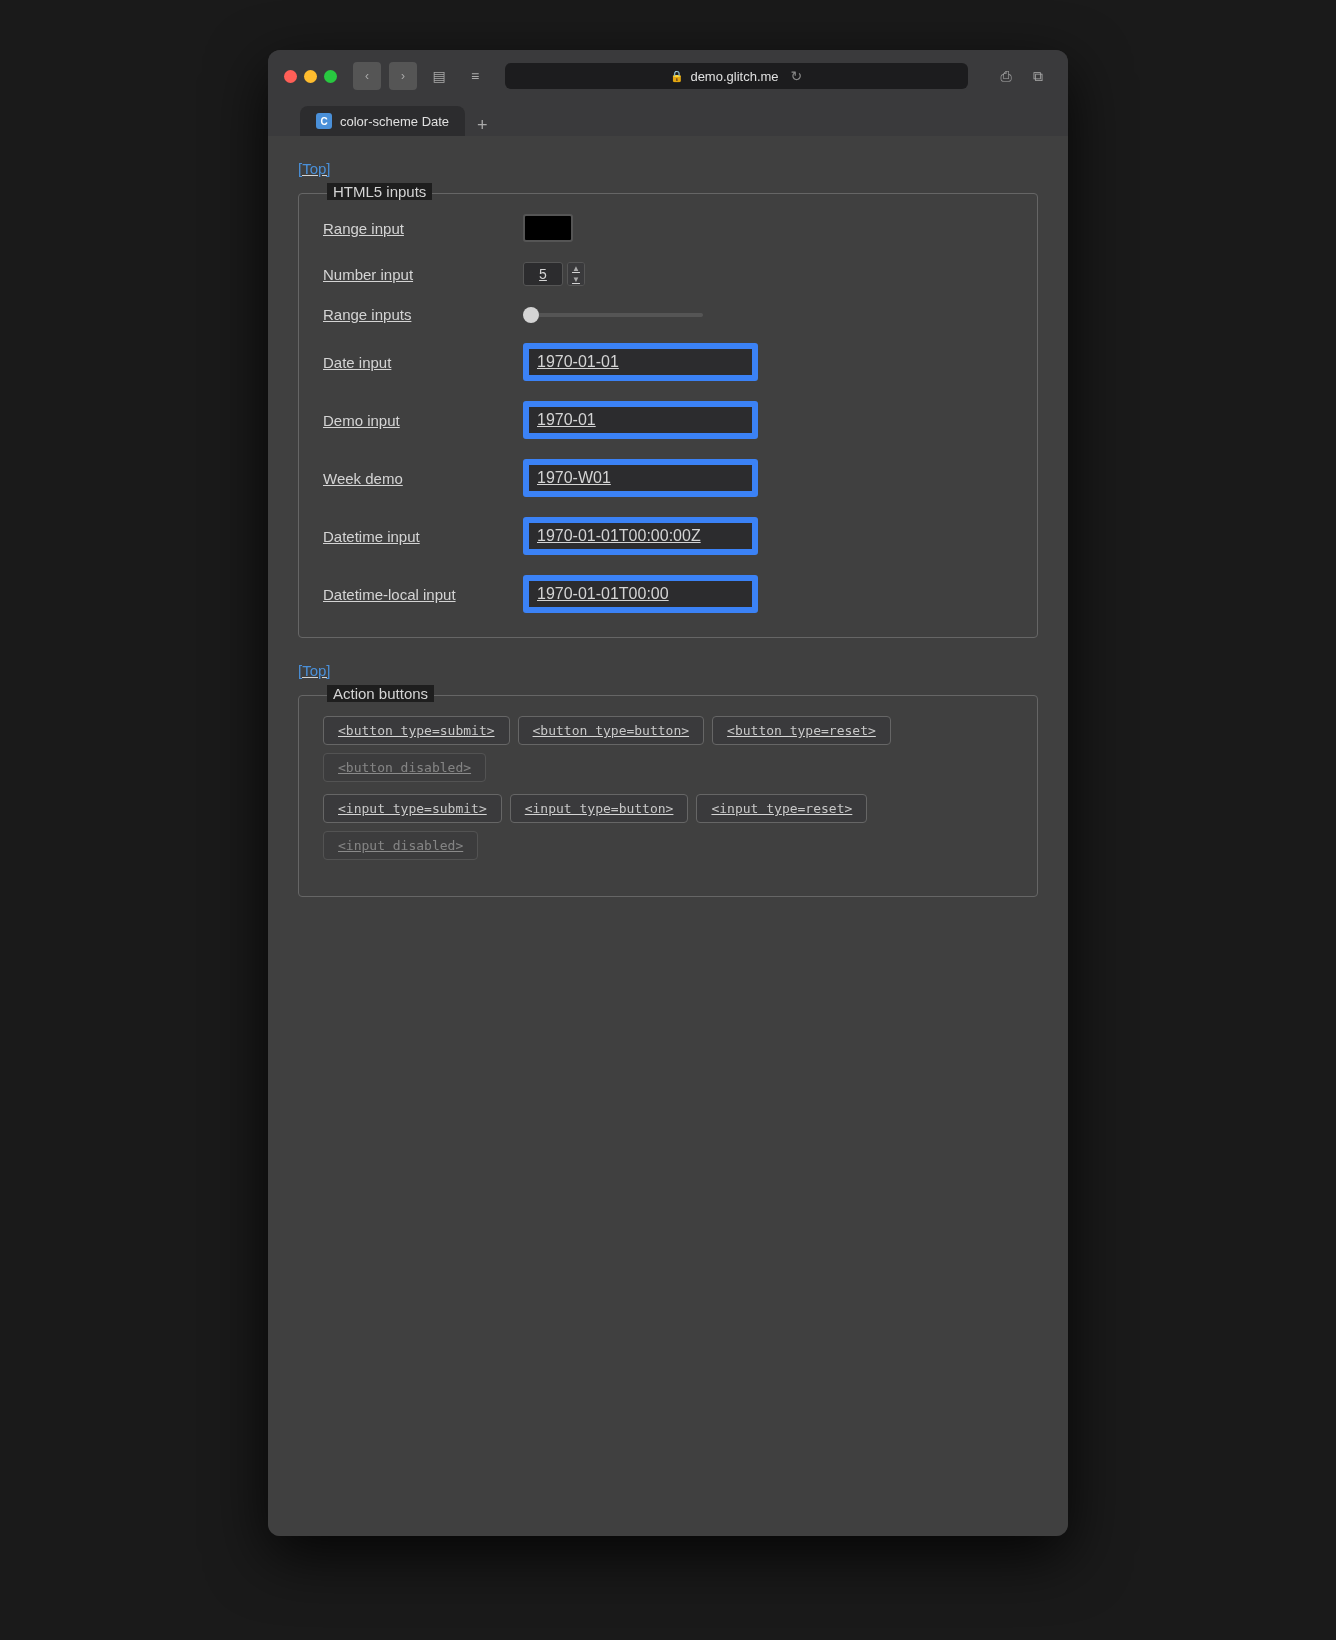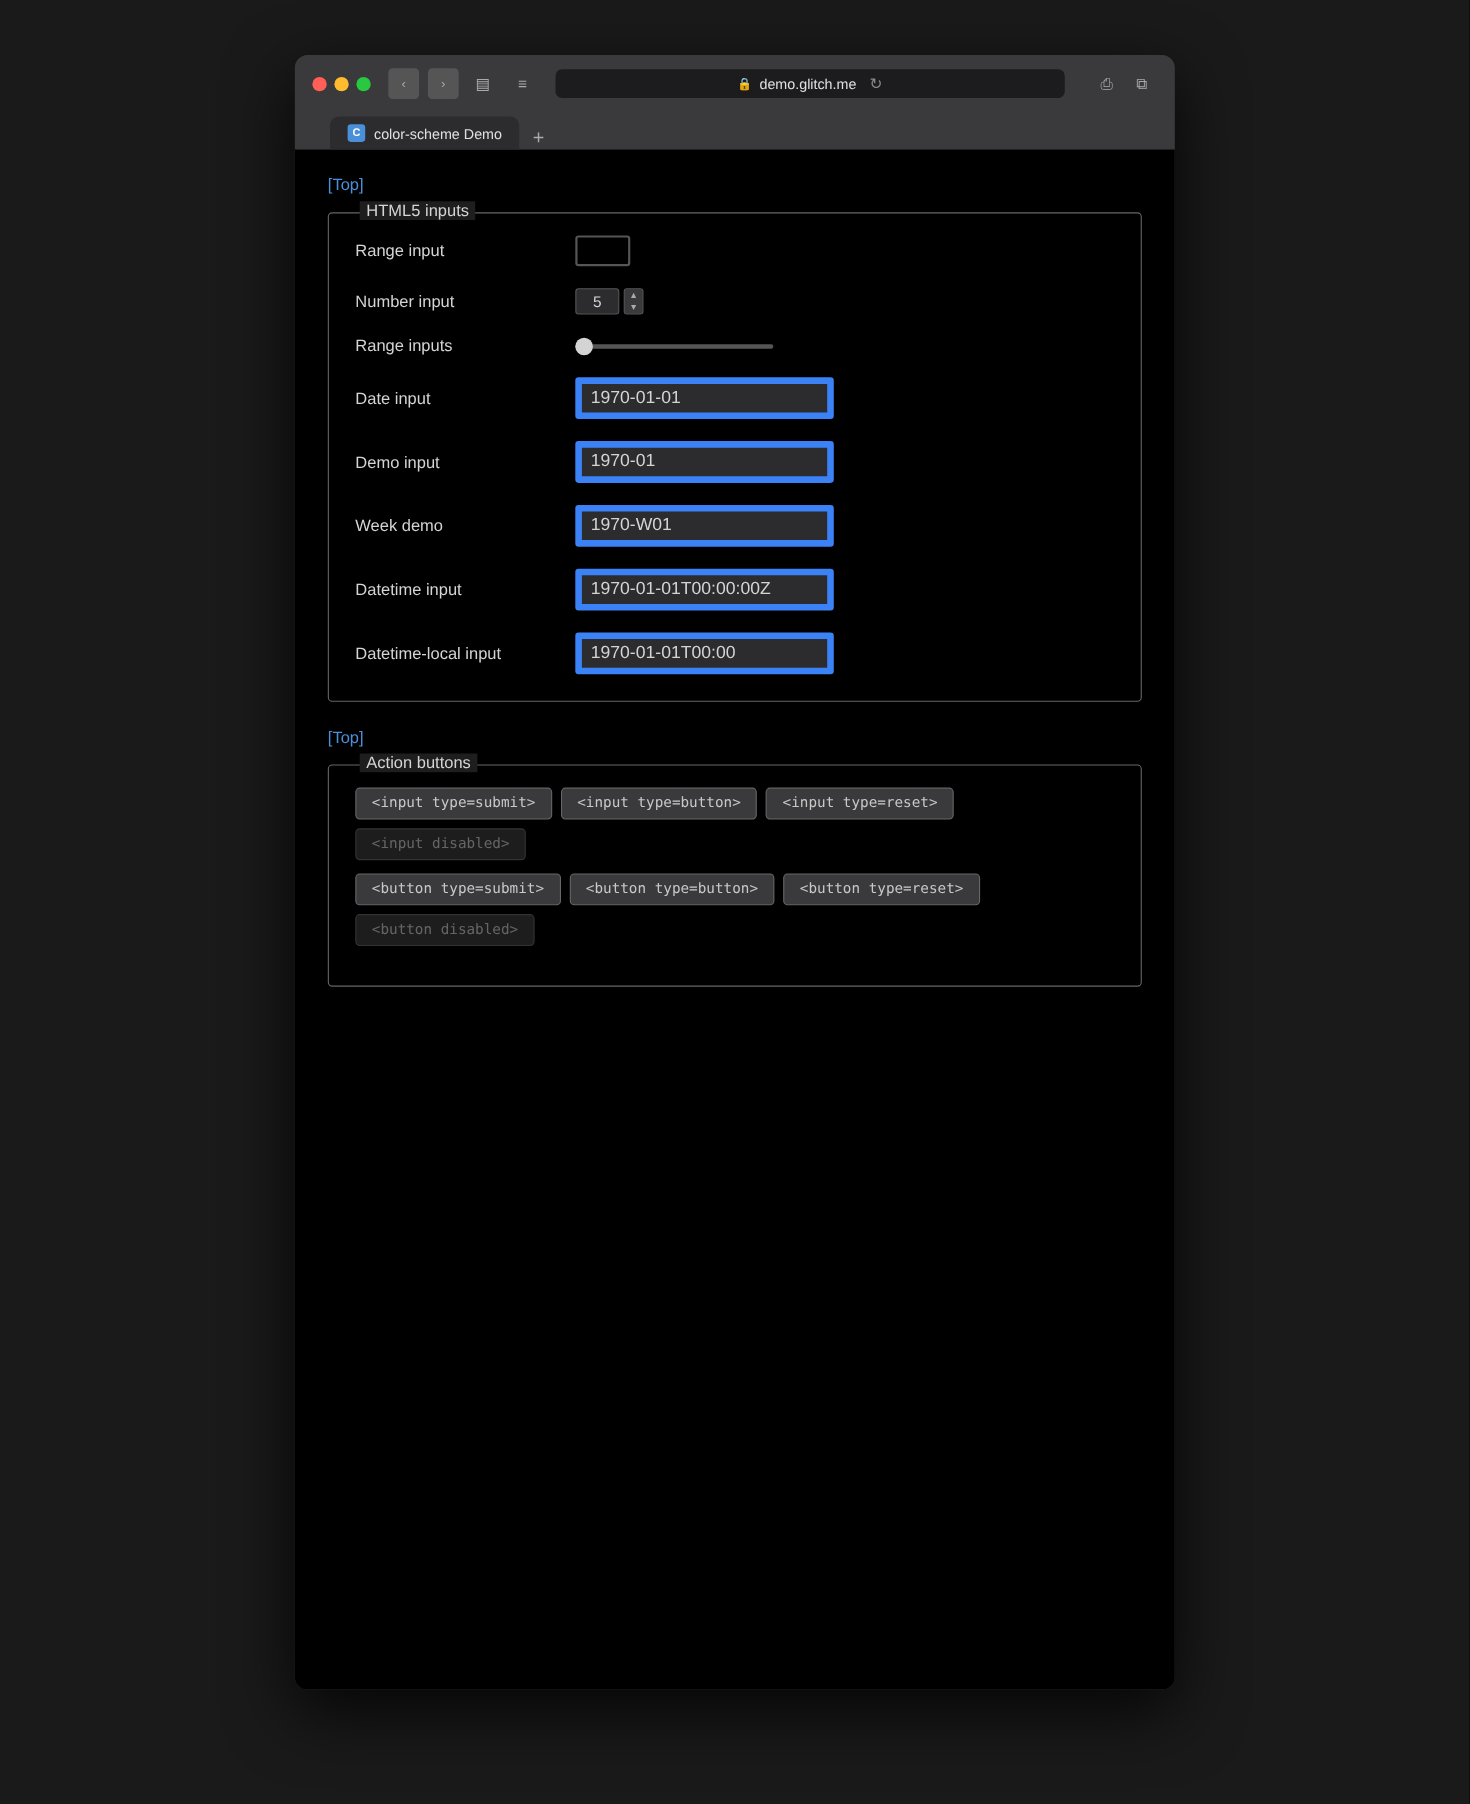--- a/index.html
+++ b/index.html
@@ -156,24 +156,25 @@
       border: none;
       color: #aaa;
       font-size: 18px;
       cursor: pointer;
       padding: 0 8px;
       margin-left: 4px;
     }
 
     
     .page-content {
-      background: #000000;
+      background: #404040;
       padding: 24px 30px;
       min-height: 1400px;
       color: #d4d4d4;
+      text-decoration: underline;
     }
 
     .top-link {
       color: #4a90d9;
       text-decoration: none;
       font-size: 15px;
       display: block;
       margin-bottom: 16px;
     }
 
@@ -360,21 +361,21 @@
 
       <div class="action-btns">
         <button class="action-btn">⎙</button>
         <button class="action-btn">⧉</button>
       </div>
     </div>
 
     <div class="tab-bar">
       <div class="tab">
         <div class="tab-favicon">C</div>
-        <span>color-scheme Demo</span>
+        <span>color-scheme Date</span>
       </div>
       <button class="tab-new">+</button>
     </div>
   </div>
 
   <div class="page-content">
 
     <a class="top-link" href="#">[Top]</a>
 
     <div class="fieldset-section">
@@ -427,29 +428,29 @@
       </div>
 
     </div>
 
     <a class="top-link" href="#">[Top]</a>
 
     <div class="fieldset-section">
       <span class="fieldset-legend">Action buttons</span>
 
       <div class="buttons-group">
+        <button class="action-input-btn">&lt;button type=submit&gt;</button>
+        <button class="action-input-btn">&lt;button type=button&gt;</button>
+        <button class="action-input-btn">&lt;button type=reset&gt;</button>
+        <button class="action-input-btn" disabled="">&lt;button disabled&gt;</button>
+      </div>
+
+      <div class="buttons-group">
         <button class="action-input-btn">&lt;input type=submit&gt;</button>
         <button class="action-input-btn">&lt;input type=button&gt;</button>
         <button class="action-input-btn">&lt;input type=reset&gt;</button>
         <button class="action-input-btn" disabled="">&lt;input disabled&gt;</button>
       </div>
 
-      <div class="buttons-group">
-        <button class="action-input-btn">&lt;button type=submit&gt;</button>
-        <button class="action-input-btn">&lt;button type=button&gt;</button>
-        <button class="action-input-btn">&lt;button type=reset&gt;</button>
-        <button class="action-input-btn" disabled="">&lt;button disabled&gt;</button>
-      </div>
-
     </div>
 
   </div>
 </div>
 
 </body></html>

